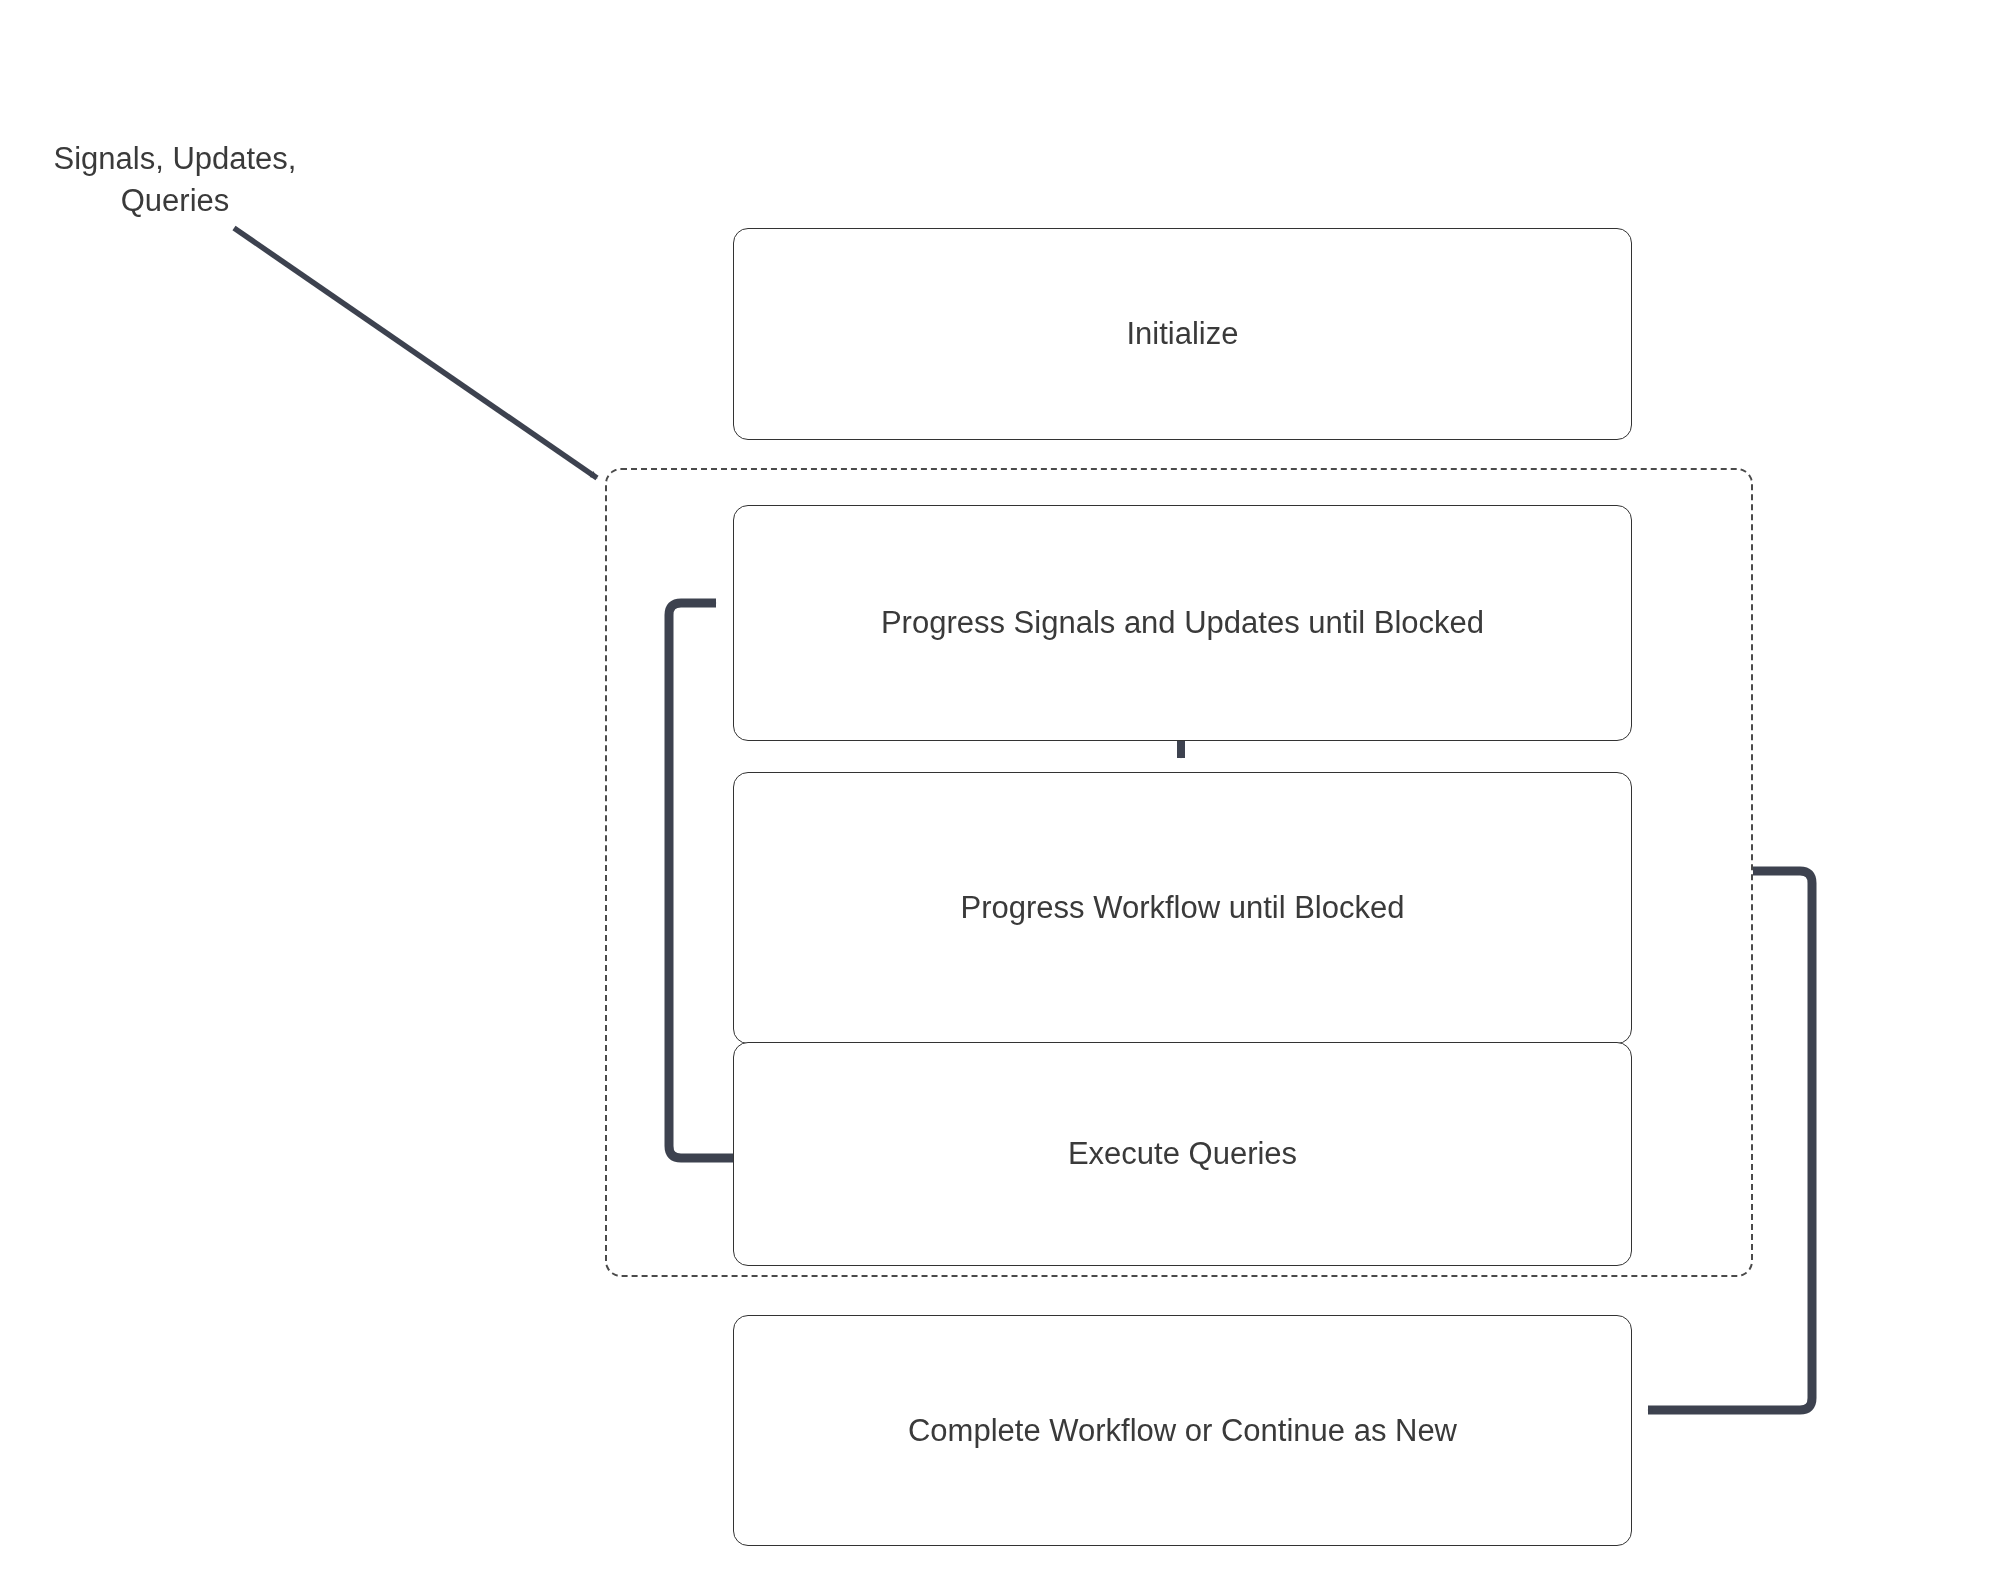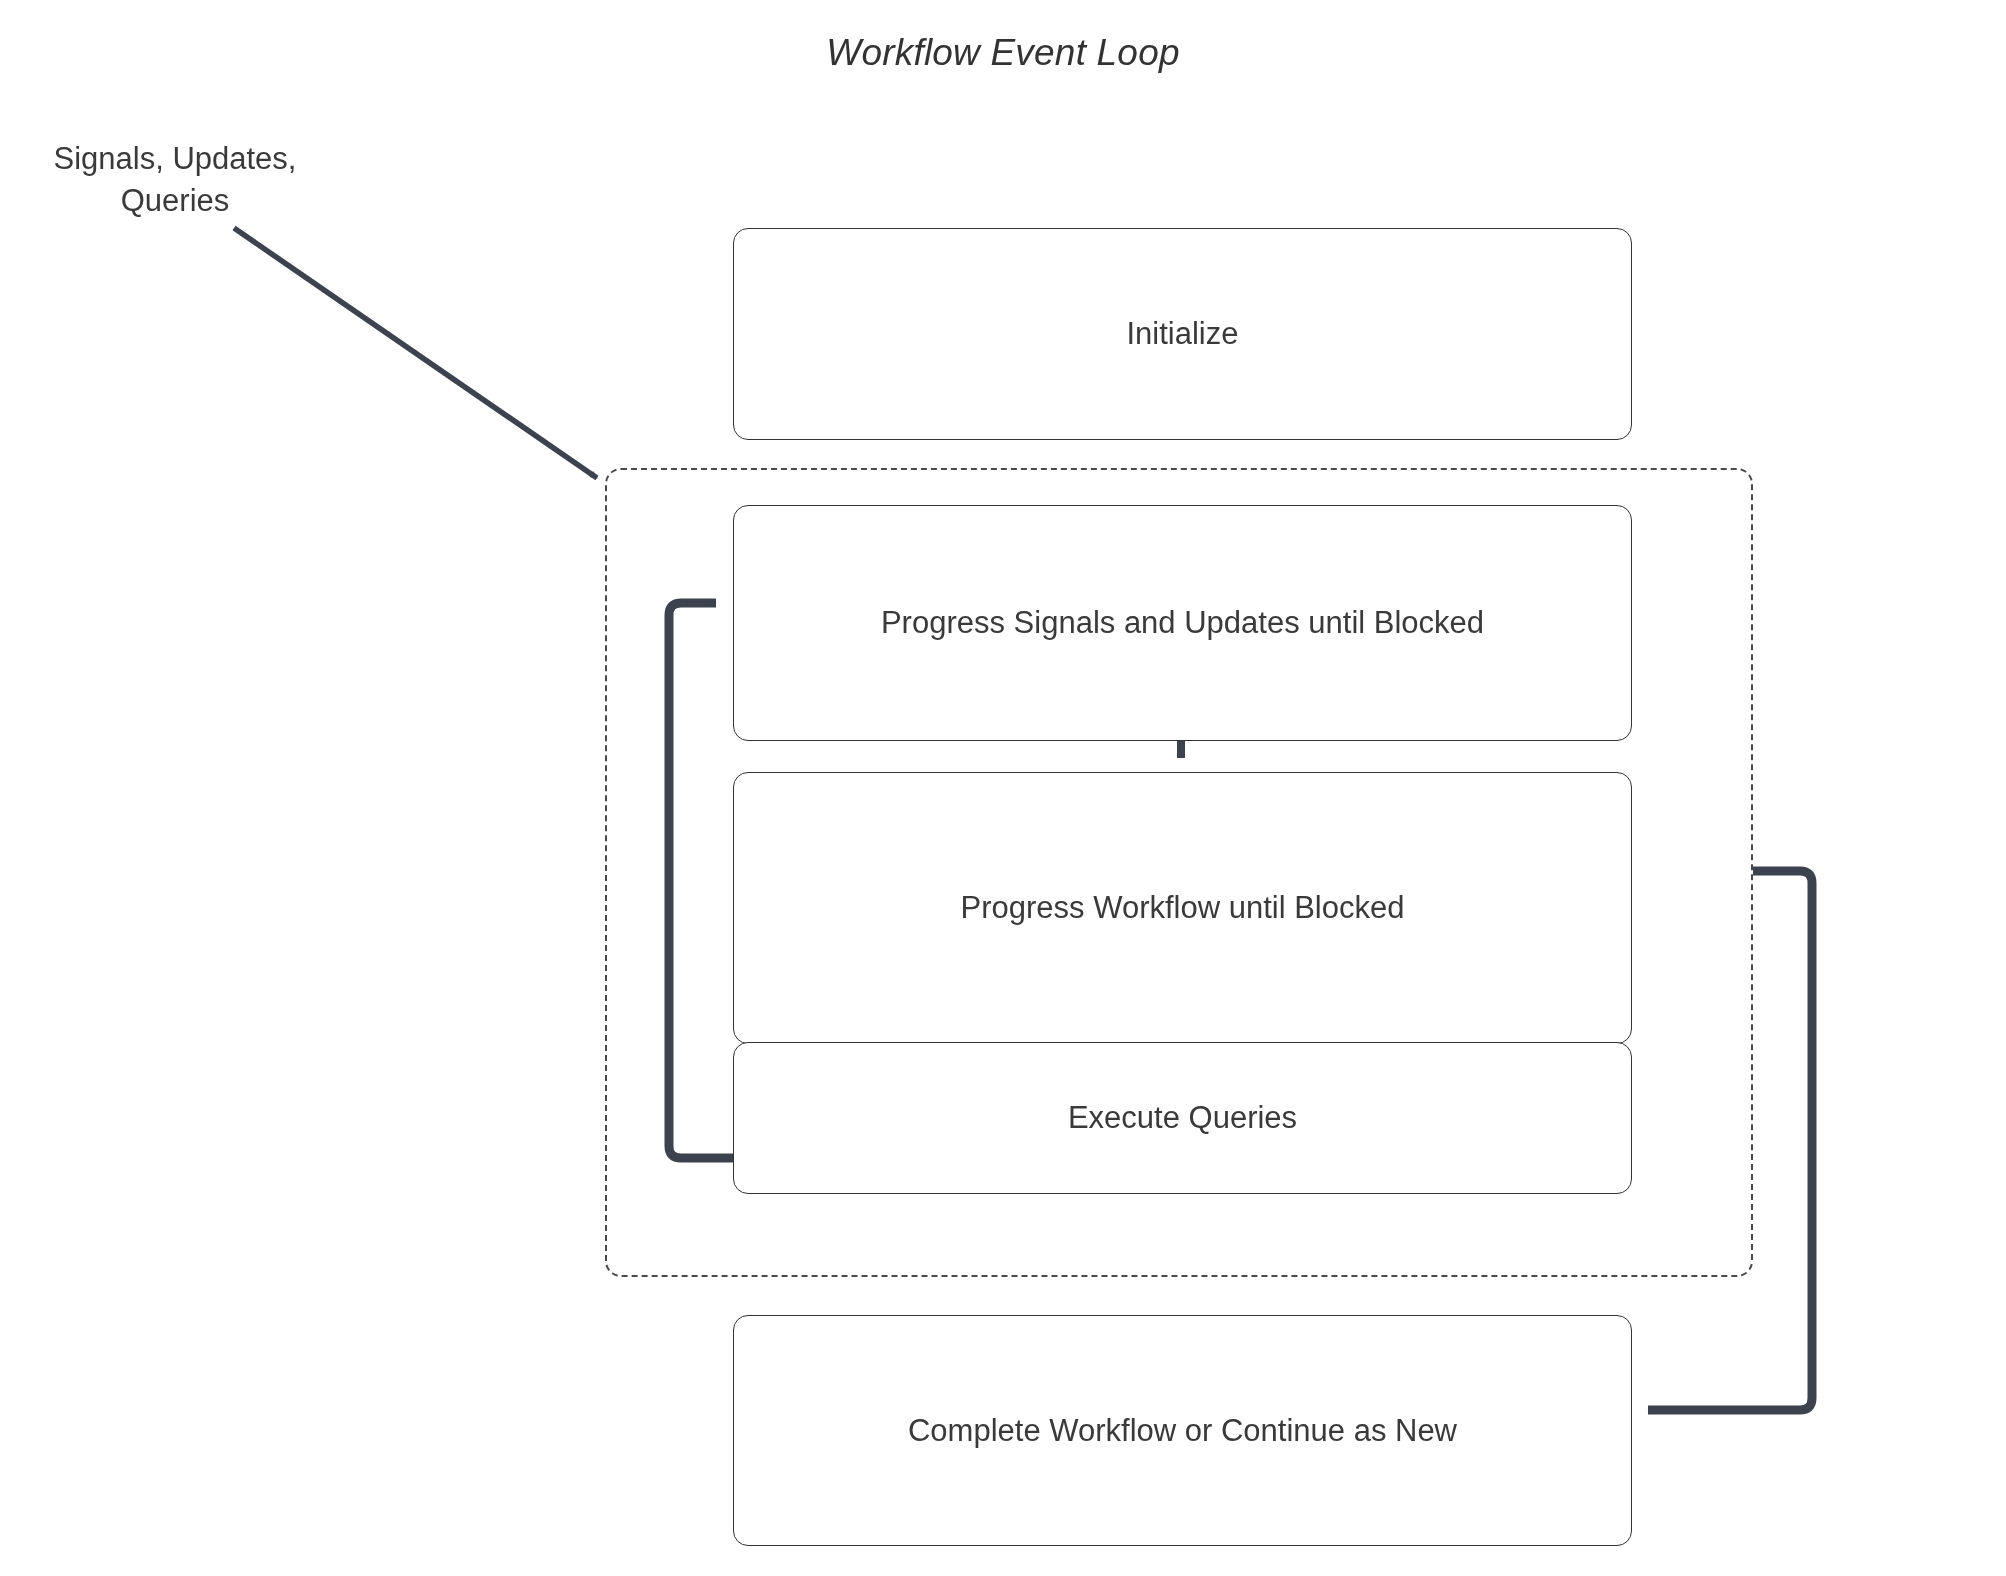--- a/index.html
+++ b/index.html
@@ -68,39 +68,38 @@
     align-items: center;
     justify-content: center;
     color: #3a3a3a;
     font-size: 31px;
     text-align: center;
     padding: 16px 24px;
   }
   #node-initialize          { top: 228px;  height: 212px; }
   #node-progress-signals    { top: 505px;  height: 236px; }
   #node-progress-workflow   { top: 772px;  height: 272px; }
-  #node-execute-queries     { top: 1042px; height: 152px; justify-content: center; }
+  #node-execute-queries     { top: 1042px; height: 224px; justify-content: center; }
   #node-complete-workflow   { top: 1315px; height: 231px; }
 
   
   .connectors {
     position: absolute;
     left: 0;
     top: 0;
     width: 2006px;
     height: 1576px;
     pointer-events: none;
   }
 </style>
 </head>
 <body>
 
 <div id="canvas">
 
-  <div class="diagram-title">Workflow Event Loop</div>
 
   <div class="edge-label">
     <span class="ln">Signals, Updates,</span>
     <span class="ln">Queries</span>
   </div>
 
   <div class="loop-container"></div>
 
   <svg class="connectors" viewBox="0 0 2006 1576" width="2006" height="1576" xmlns="http://www.w3.org/2000/svg">
     <defs>

